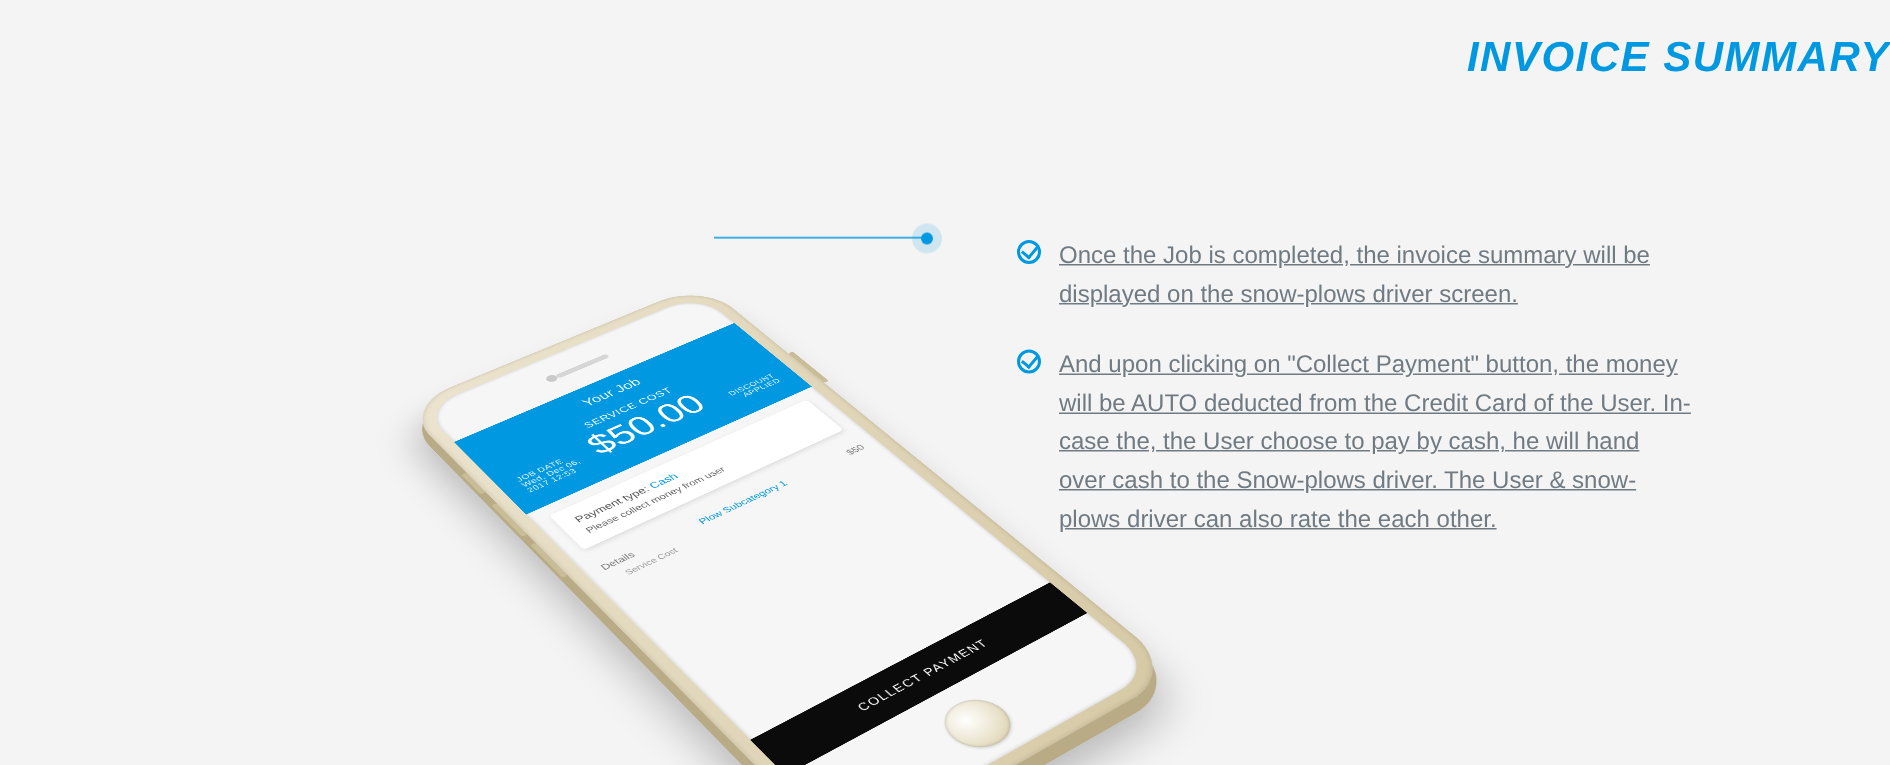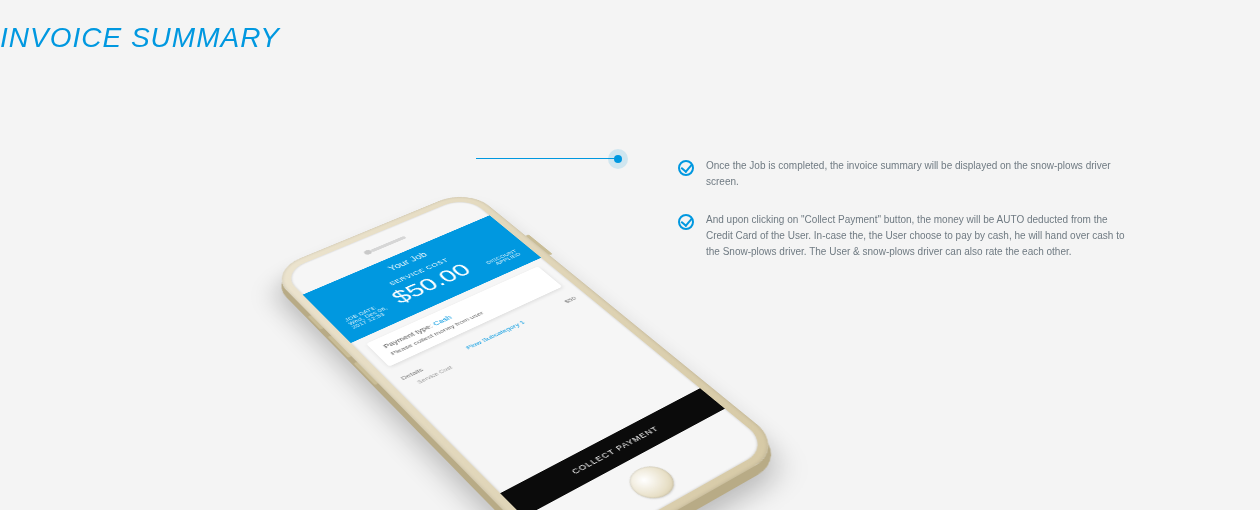--- a/index.html
+++ b/index.html
@@ -5,23 +5,23 @@
   * { margin: 0; padding: 0; box-sizing: border-box; }
   body {
     font-family: -apple-system, BlinkMacSystemFont, "Segoe UI", Arial, sans-serif;
     background: #f4f4f4;
     width: 1260px;
     height: 510px;
     overflow: hidden;
     position: relative;
   }
   .page-title {
-    text-align: left;
+    text-align: right;
     color: #0098e0;
-    font-weight: 400;
+    font-weight: 700;
     font-size: 28px;
     letter-spacing: 1px;
     padding-top: 22px;
     font-style: italic;
   }
   .content {
     position: relative;
     width: 100%;
     height: 460px;
   }
@@ -50,23 +50,24 @@
   .check-icon::after {
     content: "";
     position: absolute;
     left: 3px; top: 0px;
     width: 5px; height: 8px;
     border-right: 2px solid #0098e0;
     border-bottom: 2px solid #0098e0;
     transform: rotate(40deg);
   }
   .feature-text {
-    font-size: 10px;
+    font-size: 16px;
     color: #6f7a82;
     line-height: 1.6;
+    text-decoration: underline;
   }
   
   .connector {
     position: absolute;
     left: 476px;
     top: 104px;
     width: 140px;
     height: 1px;
     background: #0098e0;
   }

